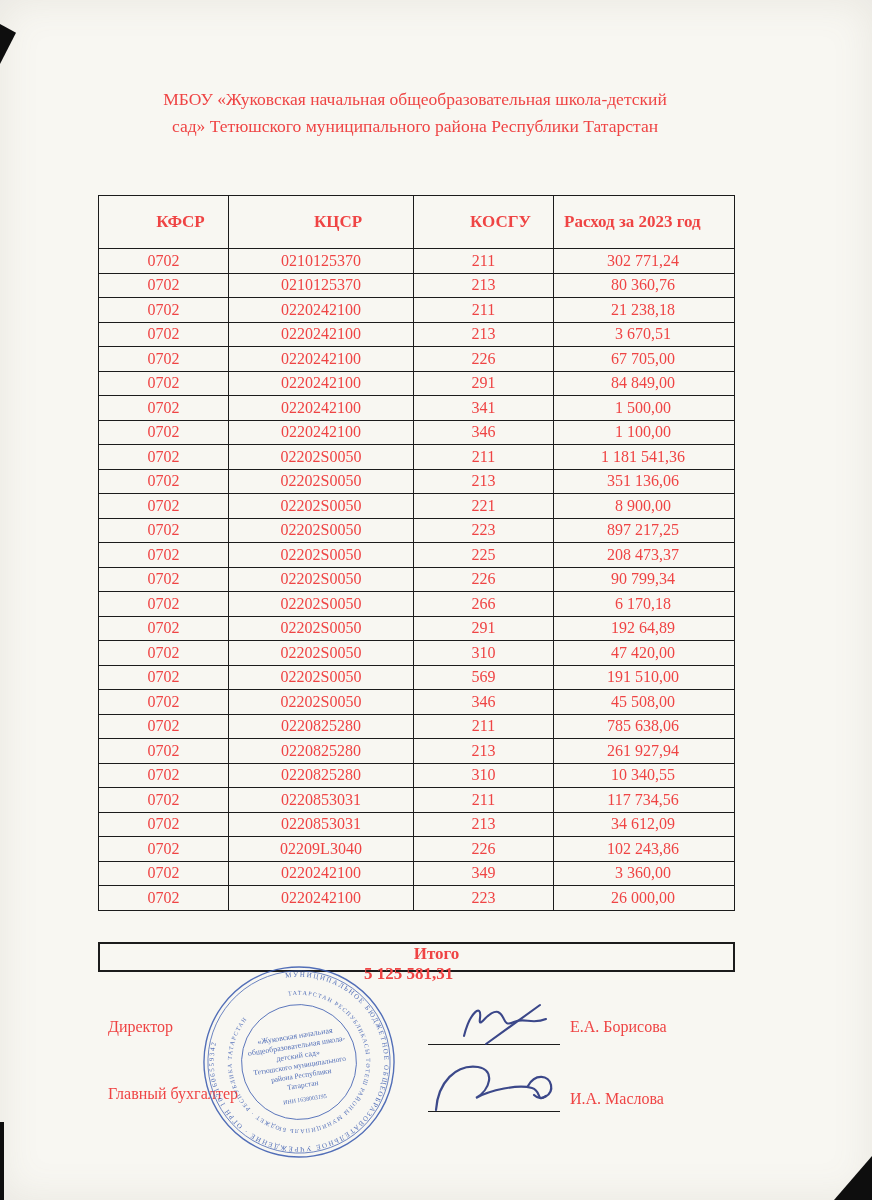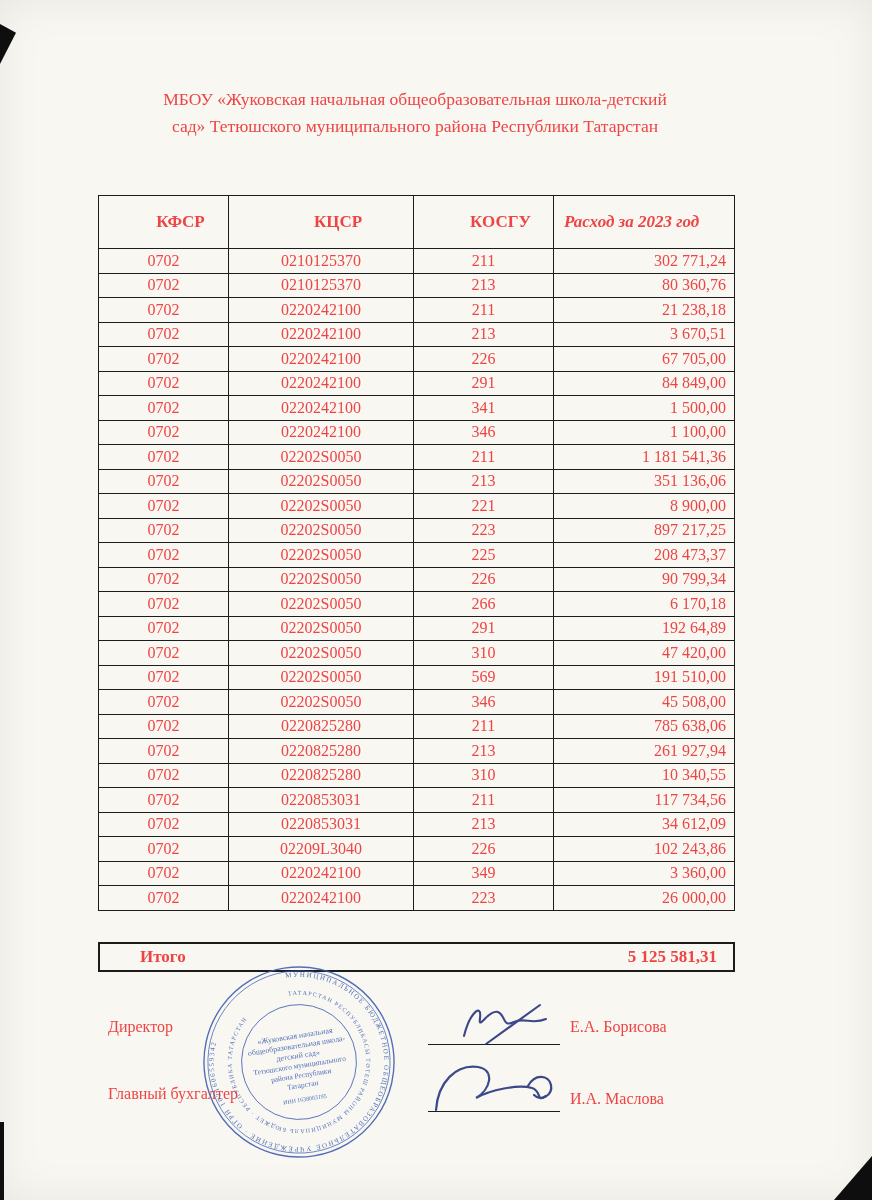--- a/index.html
+++ b/index.html
@@ -17,34 +17,35 @@
   .doc-table {
     position:absolute; left:98px; top:195px;
     border-collapse:collapse; width:636px;
     table-layout:fixed;
   }
   .doc-table th, .doc-table td { border:1.6px solid #1c1c1c; }
   .doc-table th {
     height:50px; font-size:17px; font-weight:bold; vertical-align:middle;padding-left:35px;
   }
   .doc-table th.ctr { text-align:center; }
-  .doc-table th.lft { text-align:left; padding-left:10px;font-style:italic; }
+  .doc-table th.lft { text-align:left; padding-left:10px; }
   .doc-table td {
     height:23.5px; font-size:16px; padding:0 6px; vertical-align:middle;
   }
   .doc-table td.ctr { text-align:center; }
-  .doc-table td.num { text-align:right; padding-right:8px; }
+  .doc-table td.num { text-align:center; padding-right:8px; }
   .col-kfsr  { width:130px; }
   .col-kcsr  { width:185px; }
   .col-kosgu { width:140px; }
   .col-rash  { width:181px; }
   .total-row {
     position:absolute; left:98px; width:633px; height:26px;
     border:2px solid #1c1c1c; display:flex; align-items:center;
     background:transparent;
+    flex-direction:column;
   }
   .total-label { font-weight:bold; font-size:17px; padding-left:40px; flex:1; }
   .total-value { font-weight:bold; font-size:17px; padding-right:16px; text-align:left; }
   .sig-label { position:absolute; font-size:16px; }
   .sig-name  { position:absolute; font-size:16px; }
   .sig-line  { position:absolute; width:132px; border-bottom:1.4px solid #1c1c1c; height:0; }
   .stamp {
     position:absolute; left:200px; top:963px; width:198px; height:198px;
     transform:rotate(-9deg); opacity:0.88; pointer-events:none;
   }

